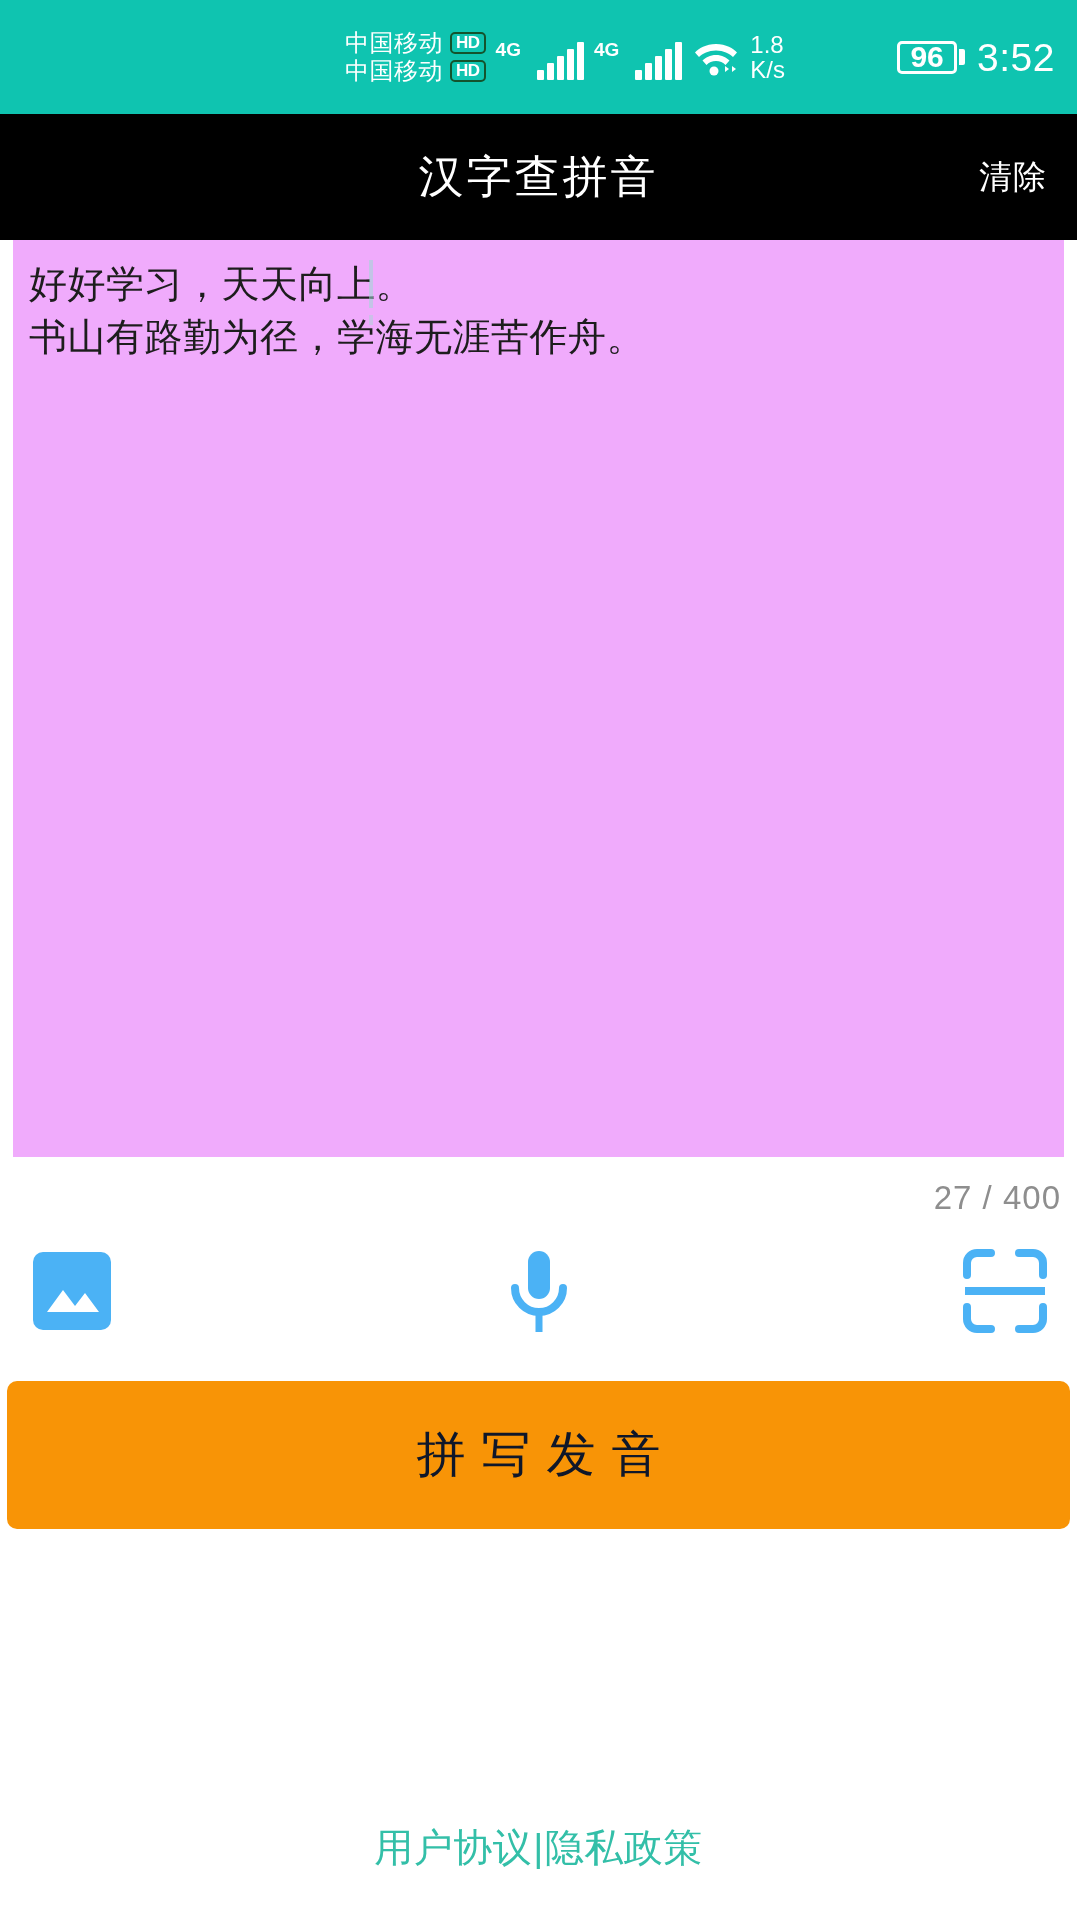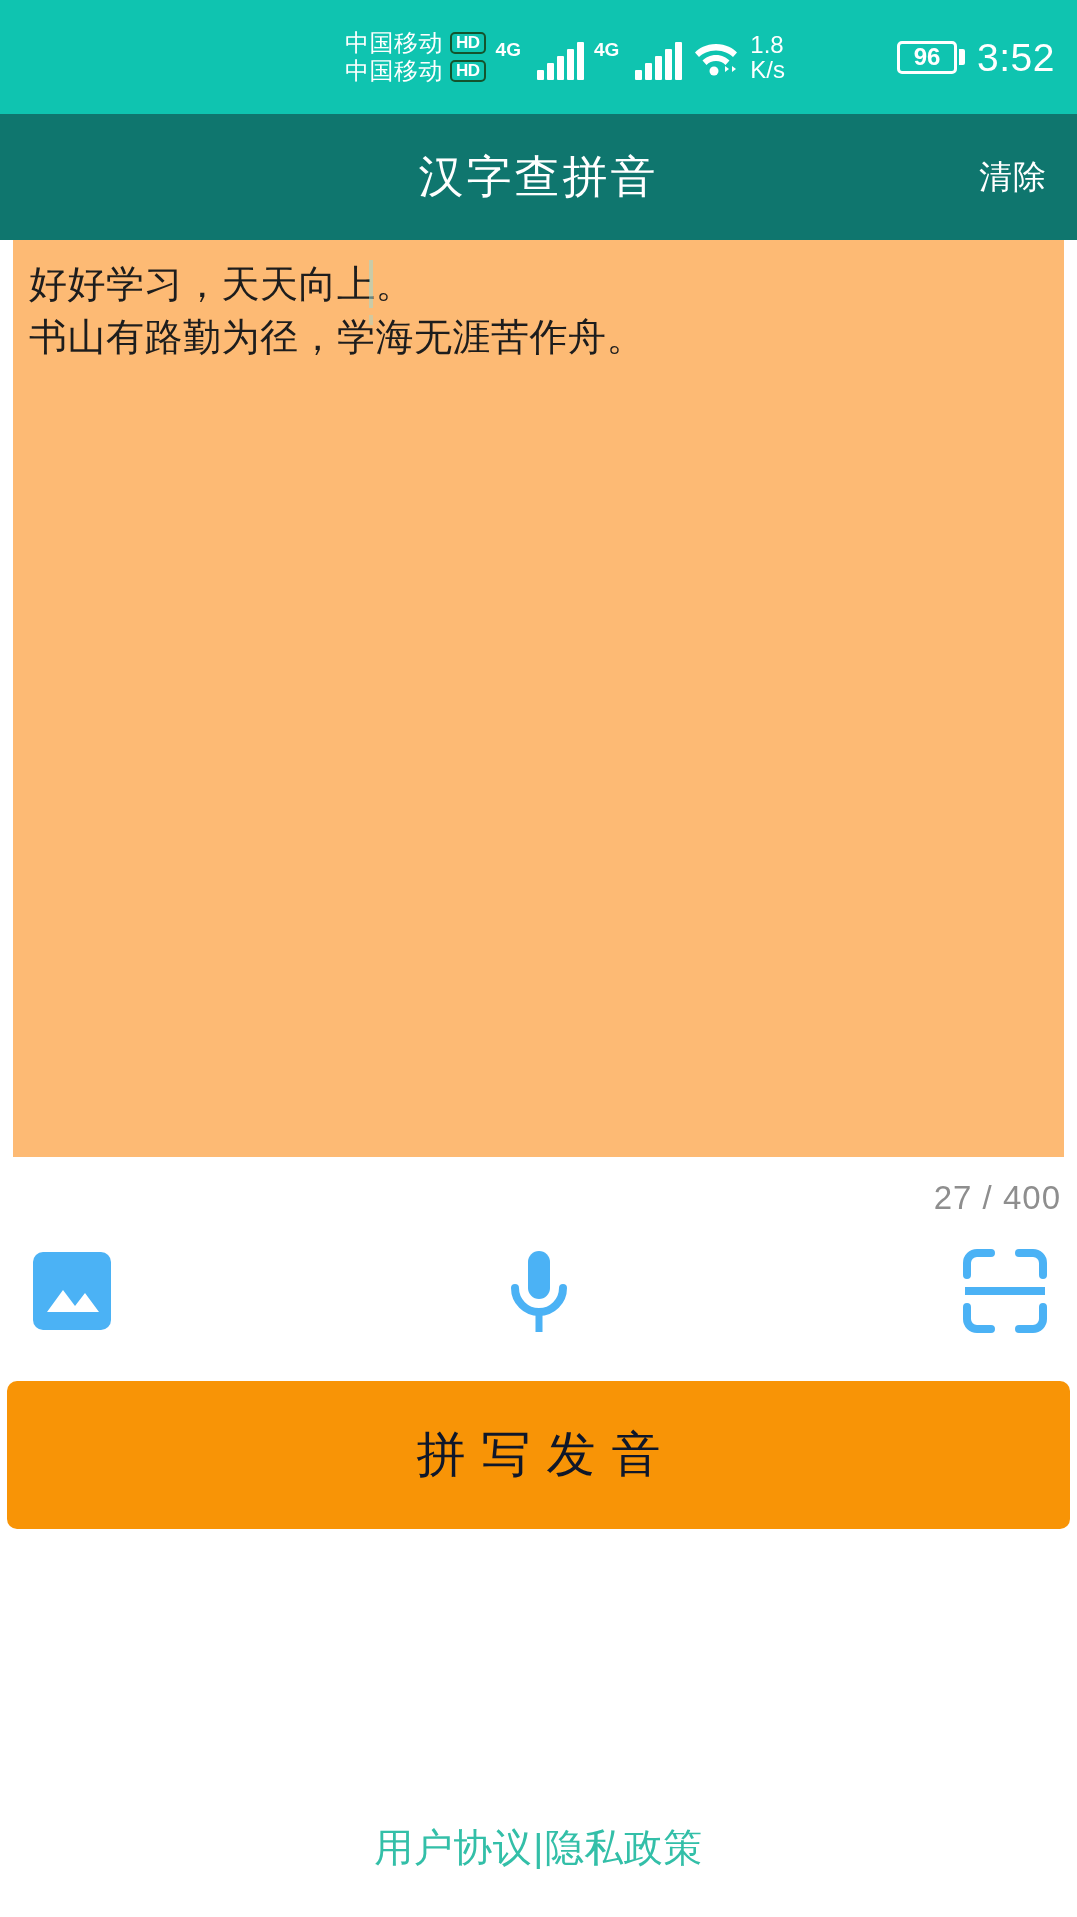--- a/index.html
+++ b/index.html
@@ -135,21 +135,21 @@
     border: 3px solid #ffffff;
     border-radius: 5px;
     min-width: 60px;
     height: 33px;
     display: flex;
     align-items: center;
     justify-content: center;
   }
   .battery-level {
     color: #ffffff;
-    font-size: 24px;
+    font-size: 30px;
     font-weight: bold;
     line-height: 1;
     padding: 0 4px;
   }
   .battery-cap {
     width: 6px;
     height: 16px;
     background: #ffffff;
     border-radius: 0 2px 2px 0;
     margin-left: 2px;
@@ -158,21 +158,21 @@
   .clock {
     color: #ffffff;
     font-size: 39px;
     line-height: 1;
     letter-spacing: 0.5px;
   }
 
   
   .app-bar {
     height: 126px;
-    background: #0f766e;
+    background: #000000;
     display: flex;
     align-items: center;
     justify-content: center;
     position: relative;
     flex: 0 0 auto;
   }
 
   .app-title {
     color: #ffffff;
     font-size: 45px;
@@ -192,21 +192,21 @@
     cursor: pointer;
   }
 
   
   .editor-wrap {
     padding: 0 13px;
     flex: 0 0 auto;
   }
 
   .editor {
-    background: #fdba74;
+    background: #f0abfc;
     height: 917px;
     padding: 18px 16px 16px 16px;
     position: relative;
     overflow: hidden;
   }
 
   .editor-line {
     color: #1d1d1d;
     font-size: 38px;
     line-height: 53px;

